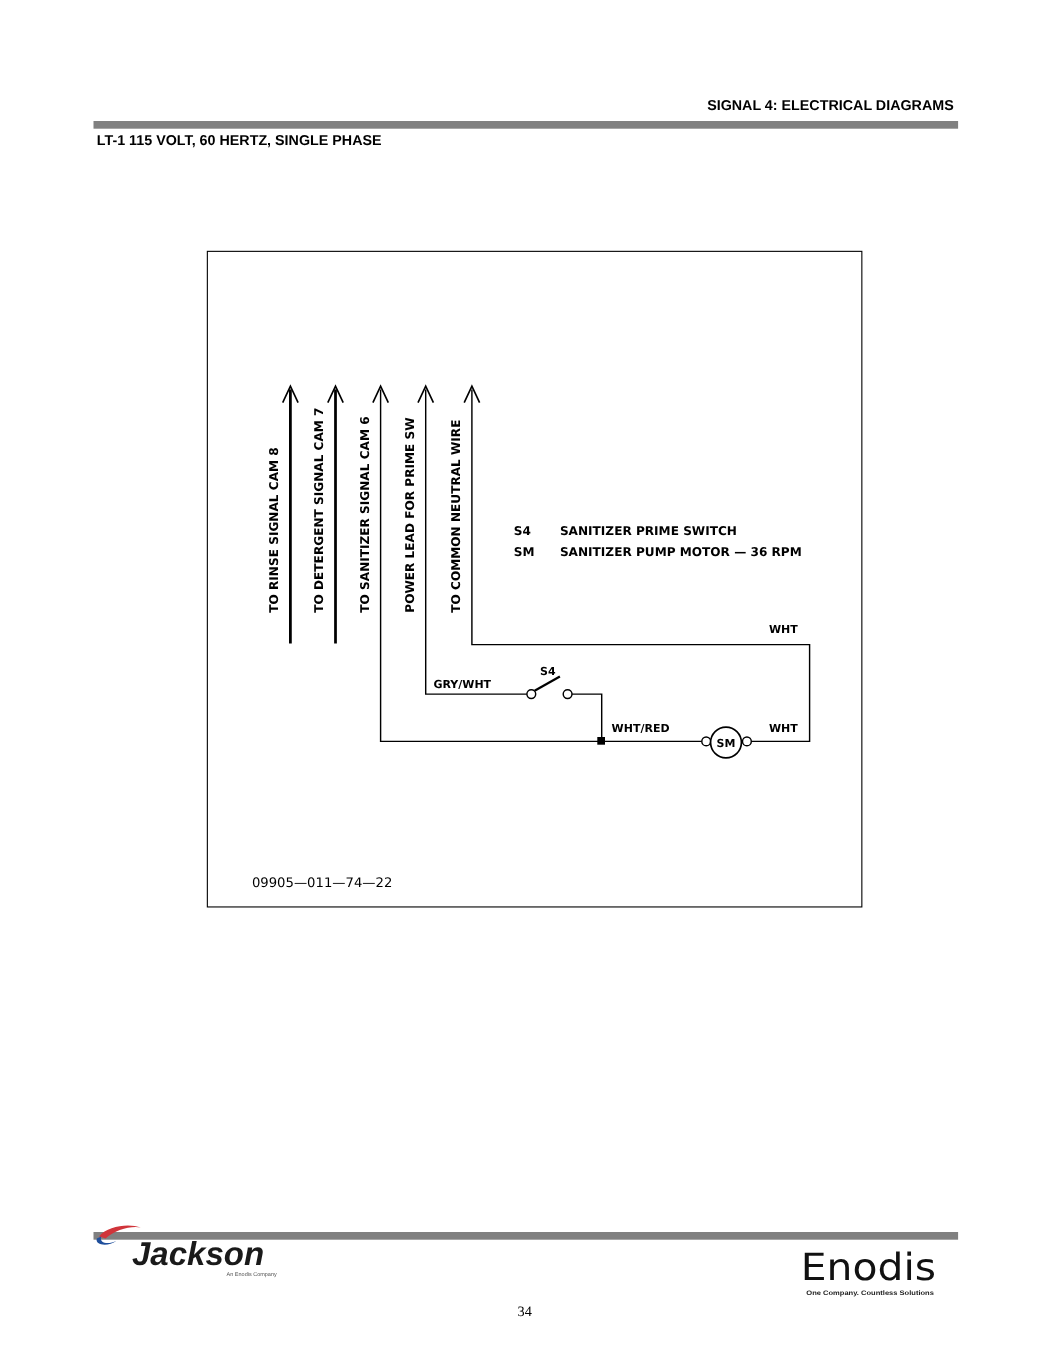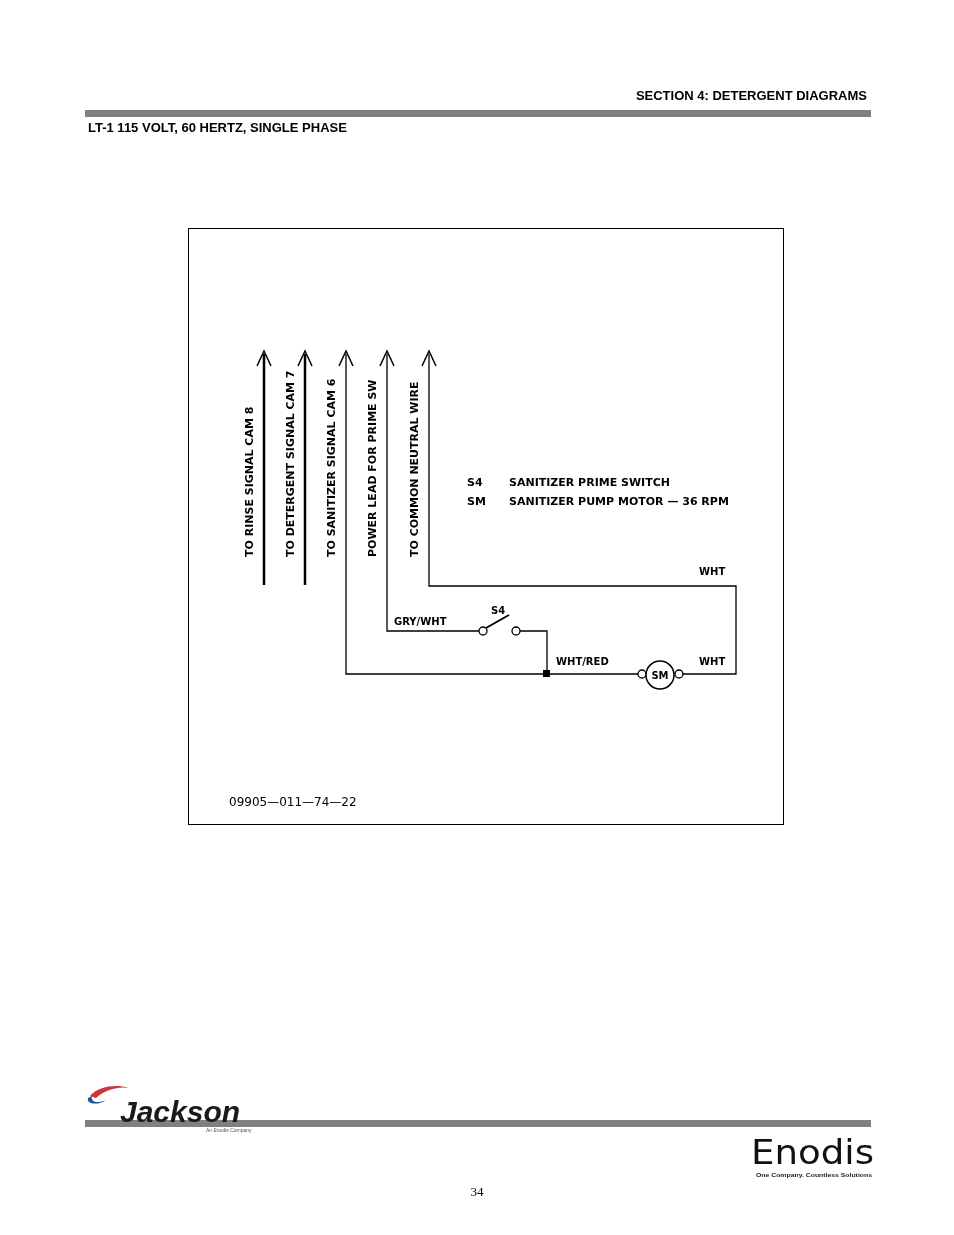--- a/index.html
+++ b/index.html
@@ -5,27 +5,27 @@
   html, body { margin: 0; padding: 0; background: #ffffff; }
   body { width: 954px; height: 1235px; position: relative; overflow: hidden; font-family: "Liberation Sans", sans-serif; color: #000; }
   .section-title { position: absolute; right: 87px; top: 88px; font-size: 13px; font-weight: bold; }
   .rule { position: absolute; left: 85px; width: 786px; height: 7px; background: #808080; }
   .rule.top { top: 110px; }
   .rule.bottom { top: 1120px; }
   .subtitle { position: absolute; left: 88px; top: 120px; font-size: 13px; font-weight: bold; }
   .diagram { position: absolute; left: 188px; top: 228px; width: 596px; height: 597px; border: 1px solid #000; box-sizing: border-box; }
   .diagram svg { position: absolute; left: 0; top: 0; }
   .page-num { position: absolute; left: 0; width: 954px; top: 1184px; text-align: center; font-size: 13px; font-family: Liberation Serif, serif; }
-  .jackson { position: absolute; left: 86px; top: 1082px; width: 180px; height: 55px; }
-  .enodis { position: absolute; left: 751px; top: 1132px; width: 125px; height: 48px; }
+  .jackson { position: absolute; left: 86px; top: 1110px; width: 180px; height: 55px; }
+  .enodis { position: absolute; left: 728px; top: 1132px; width: 125px; height: 48px; }
 </style>
 </head>
 <body>
 
-<div class="section-title">SECTION 4: DETERGENT DIAGRAMS</div>
+<div class="section-title">SIGNAL 4: ELECTRICAL DIAGRAMS</div>
 <div class="rule top"></div>
 <div class="subtitle">LT-1  115 VOLT, 60 HERTZ, SINGLE PHASE</div>
 
 <div class="diagram">
   <svg width="596" height="597" viewBox="0 0 596 597" xmlns="http://www.w3.org/2000/svg" font-family="DejaVu Sans, sans-serif">
 
     <g stroke="#000" fill="none">
 
       <line x1="75" y1="125" x2="75" y2="356" stroke-width="2.5"></line>
       <polyline points="68,137 75,122 82,137" stroke-width="1.5"></polyline>

